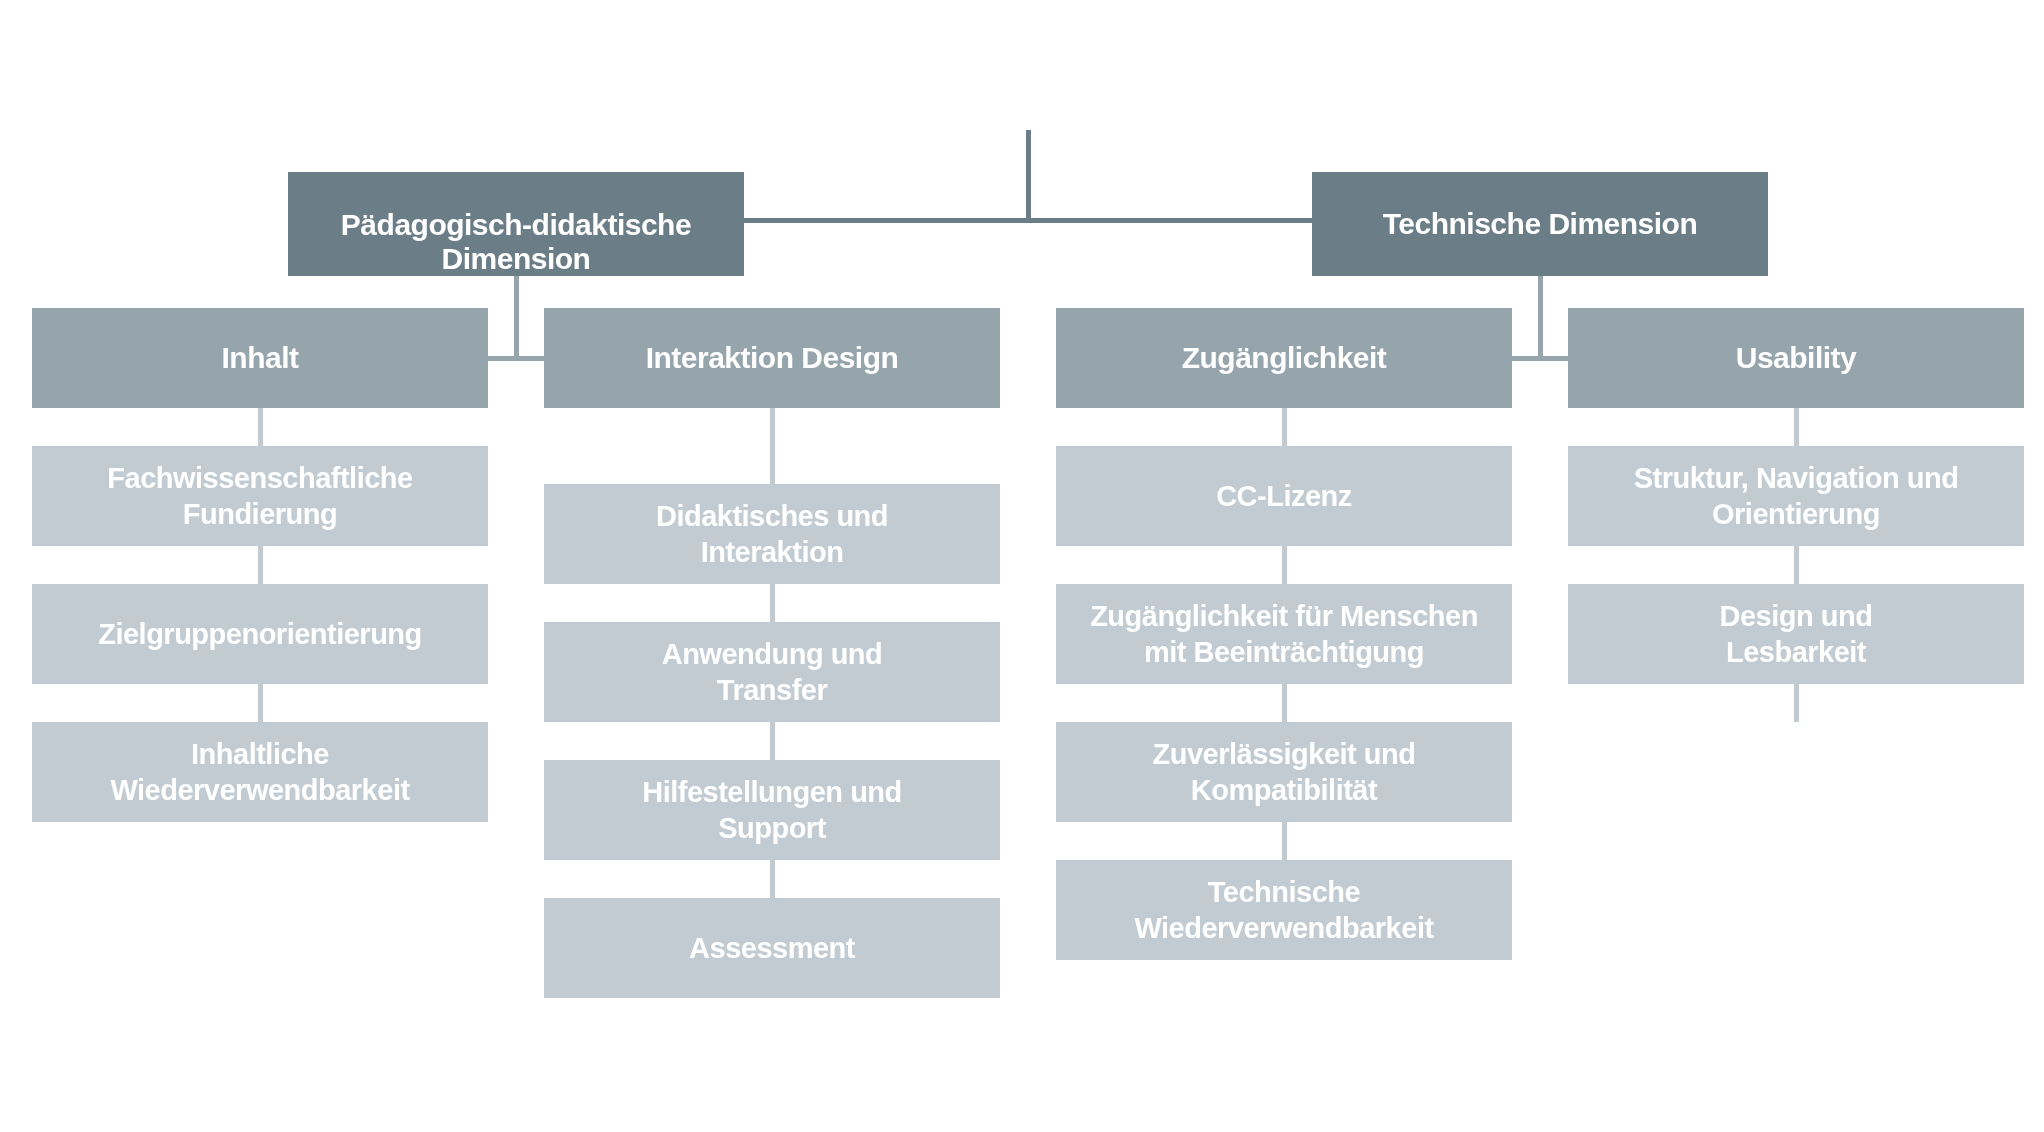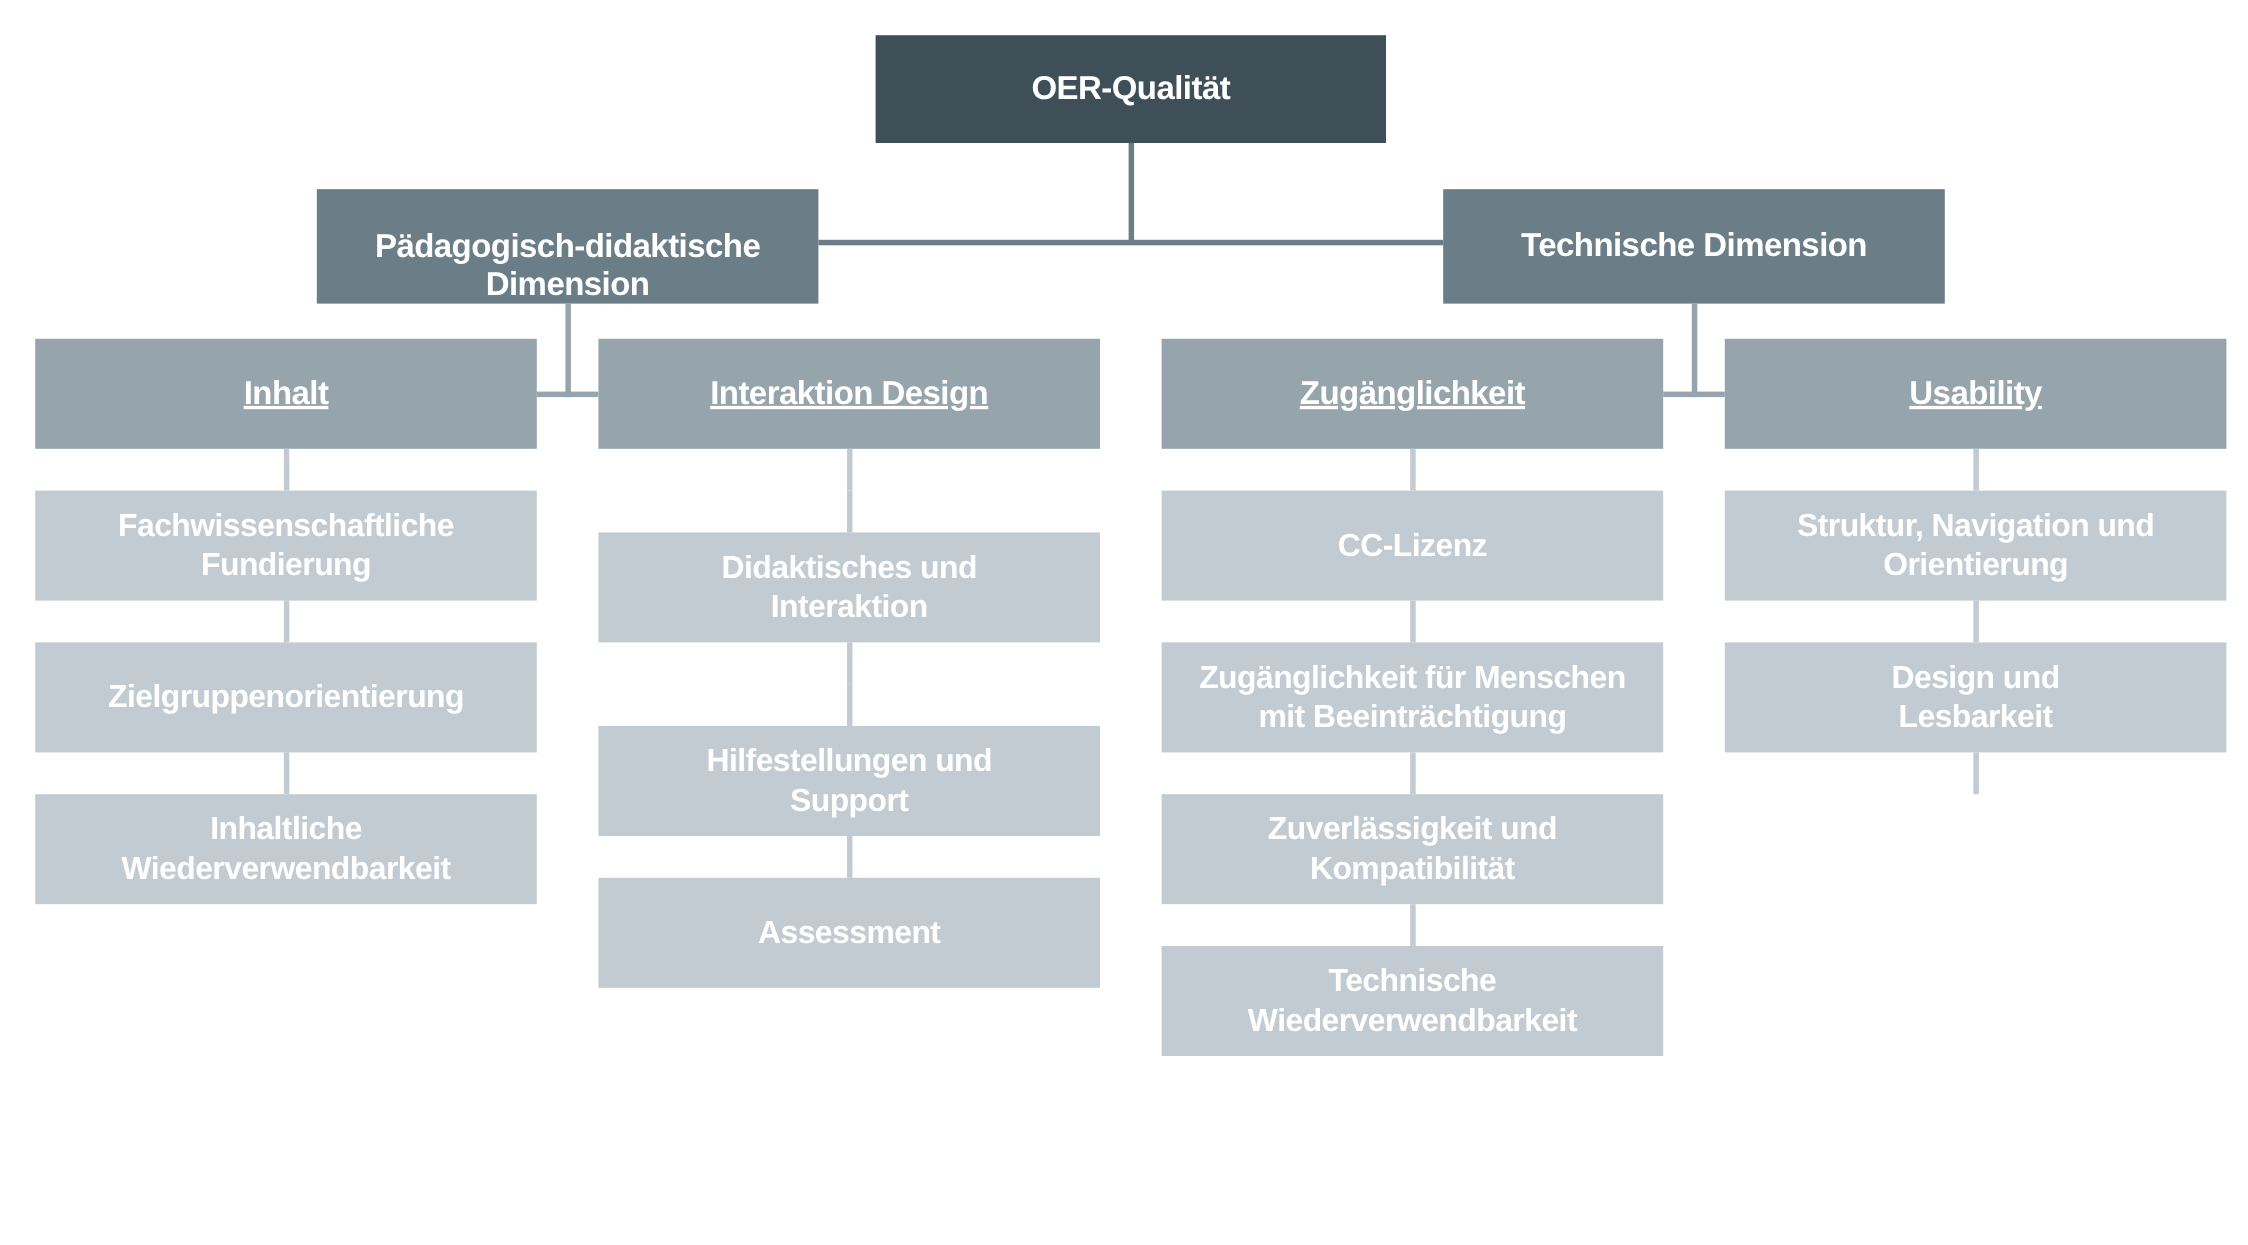--- a/index.html
+++ b/index.html
@@ -41,21 +41,21 @@
     display:flex; flex-direction:column; align-items:center;
   }
   #col-1 { left:32px; }
   #col-2 { left:544px; }
   #col-3 { left:1056px; }
   #col-4 { left:1568px; }
 
   .cat-box {
     width:100%; height:100px; flex:none;
     background:var(--c-category, #96A4AC);
-    font-size:30px; line-height:34px;text-decoration:underline;
+    font-size:30px; line-height:34px;
   }
   .leaf-box {
     width:100%; height:100px; flex:none;
     background:var(--c-leaf, #C2CBD2);
     font-size:29px; line-height:36px;
   }
   .vlink {
     width:5px; height:38px; flex:none;
     background:var(--c-leaf, #C2CBD2);
   }
@@ -67,23 +67,20 @@
   #paed-drop  { left:514px;  top:276px; width:5px;  height:85px; background:var(--c-category, #96A4AC); }
   #tech-drop  { left:1538px; top:276px; width:5px;  height:85px; background:var(--c-category, #96A4AC); }
   #paed-stub  { left:488px;  top:356px; width:56px; height:5px;  background:var(--c-category, #96A4AC); }
   #tech-stub  { left:1512px; top:356px; width:56px; height:5px;  background:var(--c-category, #96A4AC); }
 </style>
 </head>
 <body>
 
 <div class="canvas">
 
-  <div class="box" id="root-box">
-    <span class="lbl">OER-Qualität</span>
-  </div>
 
   <div class="connector" id="root-drop"></div>
   <div class="connector" id="root-hline"></div>
 
   <div class="box dim-box" id="dim-paed">
     <span class="lbl">Pädagogisch-didaktische
 Dimension</span>
   </div>
   <div class="box dim-box" id="dim-tech">
     <span class="lbl">Technische Dimension</span>
@@ -118,20 +115,24 @@
     <div class="box cat-box">
       <span class="lbl">Interaktion Design</span>
     </div>
     <div class="vlink"></div>
     <div class="vlink"></div>
     <div class="box leaf-box">
       <span class="lbl">Didaktisches und
 Interaktion</span>
     </div>
     <div class="vlink"></div>
+    <div class="box leaf-box">
+      <span class="lbl">Anwendung und
+Transfer</span>
+    </div>
     <div class="vlink"></div>
     <div class="box leaf-box">
       <span class="lbl">Hilfestellungen und
 Support</span>
     </div>
     <div class="vlink"></div>
     <div class="box leaf-box">
       <span class="lbl">Assessment</span>
     </div>
   </div>

